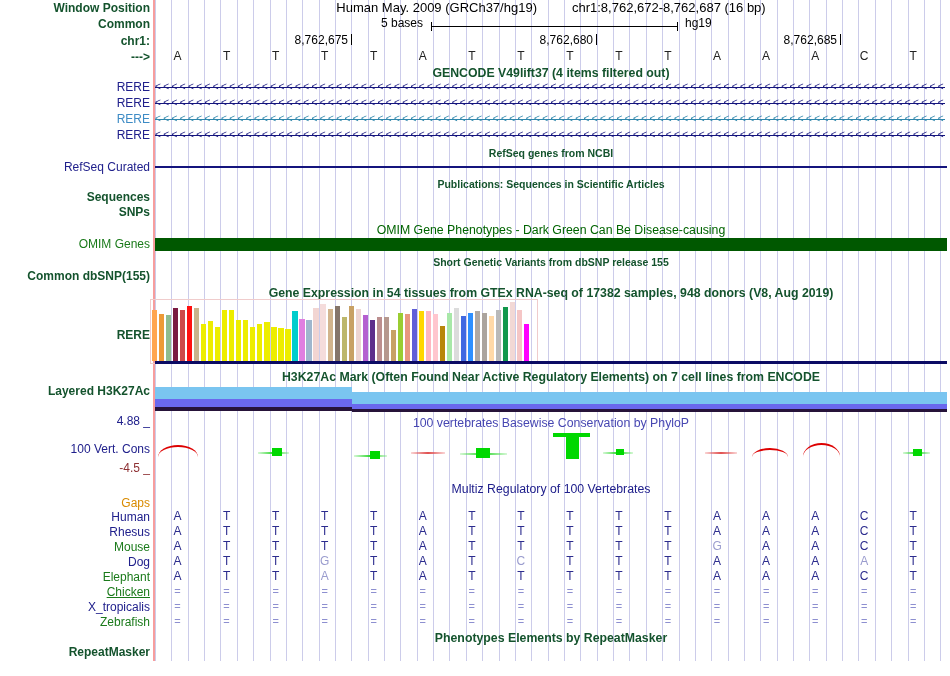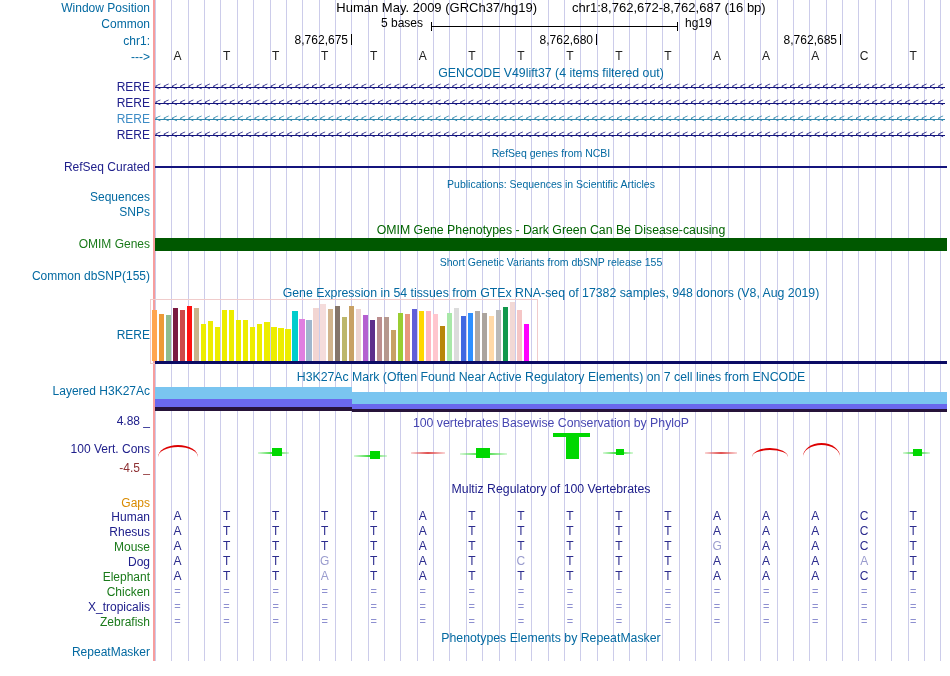--- a/index.html
+++ b/index.html
@@ -8,21 +8,21 @@
   .grid{position:absolute;left:155px;top:0;width:792px;height:661px;
         background-image:repeating-linear-gradient(to right,#ccccea 0,#ccccea 1px,transparent 1px,transparent 16.36px);}
   .guideline{position:absolute;left:153px;top:0;width:2px;height:661px;background:#f79d9d;}
   .lbl{position:absolute;left:0;width:150px;text-align:right;font-size:12px;line-height:14px;white-space:nowrap;}
   .ct{position:absolute;left:155px;width:792px;text-align:center;white-space:nowrap;line-height:14px;}
   .navy{color:#20208c;}
   .green{color:#1a7a1a;}
   .dgreen{color:#006400;}
   .maroon{color:#8e3033;}
   .consblue{color:#4747b2;}
-  .black{color:#0369a1;}
+  .black{color:#14532d;font-weight:bold;}
   .f12{font-size:12.3px;}
   .f11{font-size:10.5px;}
   .toprow{position:absolute;left:155px;width:792px;display:flex;justify-content:center;gap:35px;font-size:13px;line-height:14px;}
   .generow{position:absolute;left:155px;width:790px;height:12px;overflow:hidden;font-size:10px;letter-spacing:2.4px;line-height:12px;white-space:nowrap;}
   .generow::after{content:"";position:absolute;left:0;right:0;top:6px;height:1px;background:currentColor;}
   .hline{position:absolute;left:155px;width:792px;}
   .seqletter{position:absolute;width:48px;text-align:center;font-size:12px;line-height:13px;}
   .tick{position:absolute;width:1px;height:11px;background:#000;}
   .coordlbl{position:absolute;text-align:right;font-size:12px;line-height:13px;white-space:nowrap;}
   .scale-rule{position:absolute;background:#000;}
@@ -283,21 +283,21 @@
       <div style="position: absolute; left: 447.8px; top: 570px; width: 48px; text-align: center; font-size: 12px; line-height: 13px; color: rgb(44, 44, 142);">T</div>
       <div style="position: absolute; left: 496.85px; top: 570px; width: 48px; text-align: center; font-size: 12px; line-height: 13px; color: rgb(44, 44, 142);">T</div>
       <div style="position: absolute; left: 545.9px; top: 570px; width: 48px; text-align: center; font-size: 12px; line-height: 13px; color: rgb(44, 44, 142);">T</div>
       <div style="position: absolute; left: 594.95px; top: 570px; width: 48px; text-align: center; font-size: 12px; line-height: 13px; color: rgb(44, 44, 142);">T</div>
       <div style="position: absolute; left: 644px; top: 570px; width: 48px; text-align: center; font-size: 12px; line-height: 13px; color: rgb(44, 44, 142);">T</div>
       <div style="position: absolute; left: 693.05px; top: 570px; width: 48px; text-align: center; font-size: 12px; line-height: 13px; color: rgb(44, 44, 142);">A</div>
       <div style="position: absolute; left: 742.1px; top: 570px; width: 48px; text-align: center; font-size: 12px; line-height: 13px; color: rgb(44, 44, 142);">A</div>
       <div style="position: absolute; left: 791.15px; top: 570px; width: 48px; text-align: center; font-size: 12px; line-height: 13px; color: rgb(44, 44, 142);">A</div>
       <div style="position: absolute; left: 840.2px; top: 570px; width: 48px; text-align: center; font-size: 12px; line-height: 13px; color: rgb(44, 44, 142);">C</div>
       <div style="position: absolute; left: 889.25px; top: 570px; width: 48px; text-align: center; font-size: 12px; line-height: 13px; color: rgb(44, 44, 142);">T</div>
-      <div style="position: absolute; left: 0px; width: 150px; top: 585px; text-align: right; font-size: 12px; color: rgb(26, 122, 26);">Chicken</div>
+      <div style="position: absolute; left: 0px; width: 150px; top: 585px; text-align: right; font-size: 12px; color: rgb(26, 122, 26); text-decoration: underline;">Chicken</div>
       <div style="position: absolute; left: 153.5px; top: 585px; width: 48px; text-align: center; font-size: 11px; line-height: 13px; color: rgb(141, 143, 208);">=</div>
       <div style="position: absolute; left: 202.55px; top: 585px; width: 48px; text-align: center; font-size: 11px; line-height: 13px; color: rgb(141, 143, 208);">=</div>
       <div style="position: absolute; left: 251.6px; top: 585px; width: 48px; text-align: center; font-size: 11px; line-height: 13px; color: rgb(141, 143, 208);">=</div>
       <div style="position: absolute; left: 300.65px; top: 585px; width: 48px; text-align: center; font-size: 11px; line-height: 13px; color: rgb(141, 143, 208);">=</div>
       <div style="position: absolute; left: 349.7px; top: 585px; width: 48px; text-align: center; font-size: 11px; line-height: 13px; color: rgb(141, 143, 208);">=</div>
       <div style="position: absolute; left: 398.75px; top: 585px; width: 48px; text-align: center; font-size: 11px; line-height: 13px; color: rgb(141, 143, 208);">=</div>
       <div style="position: absolute; left: 447.8px; top: 585px; width: 48px; text-align: center; font-size: 11px; line-height: 13px; color: rgb(141, 143, 208);">=</div>
       <div style="position: absolute; left: 496.85px; top: 585px; width: 48px; text-align: center; font-size: 11px; line-height: 13px; color: rgb(141, 143, 208);">=</div>
       <div style="position: absolute; left: 545.9px; top: 585px; width: 48px; text-align: center; font-size: 11px; line-height: 13px; color: rgb(141, 143, 208);">=</div>
       <div style="position: absolute; left: 594.95px; top: 585px; width: 48px; text-align: center; font-size: 11px; line-height: 13px; color: rgb(141, 143, 208);">=</div>

